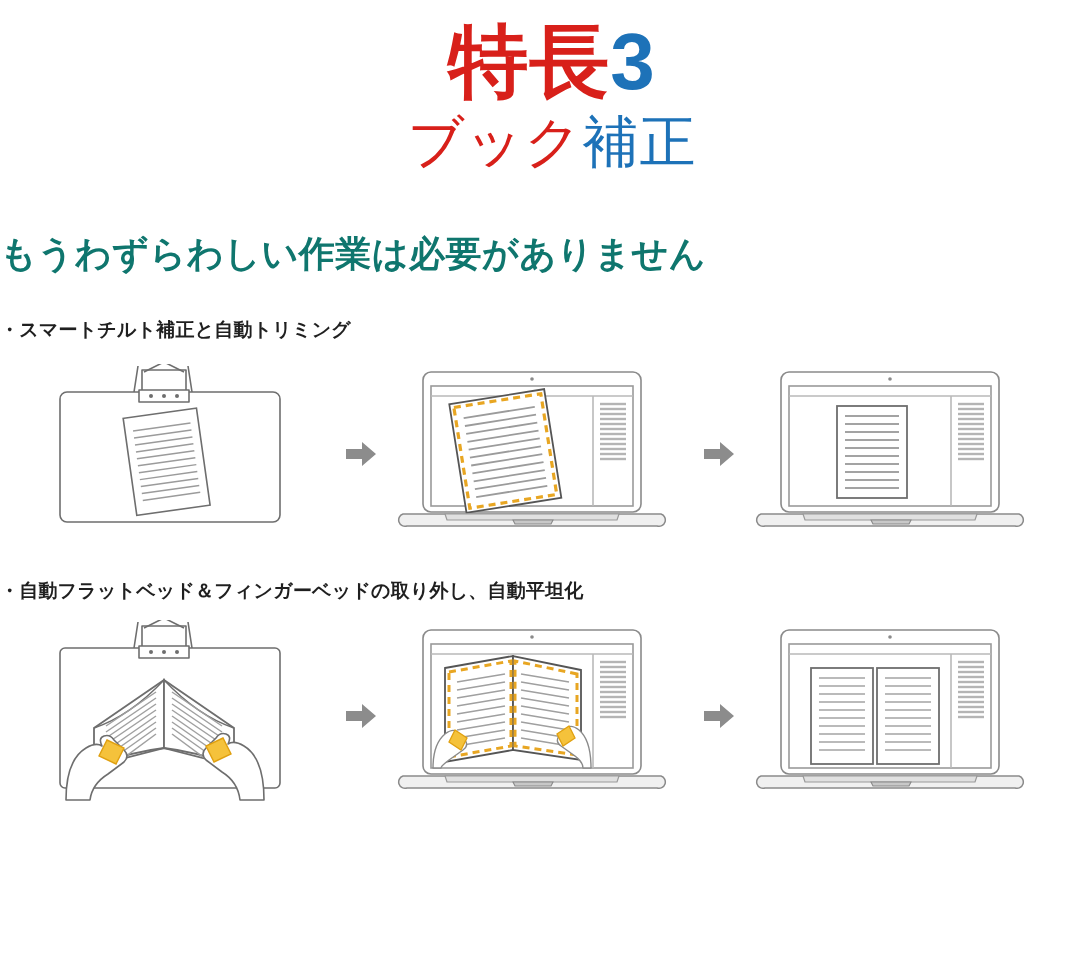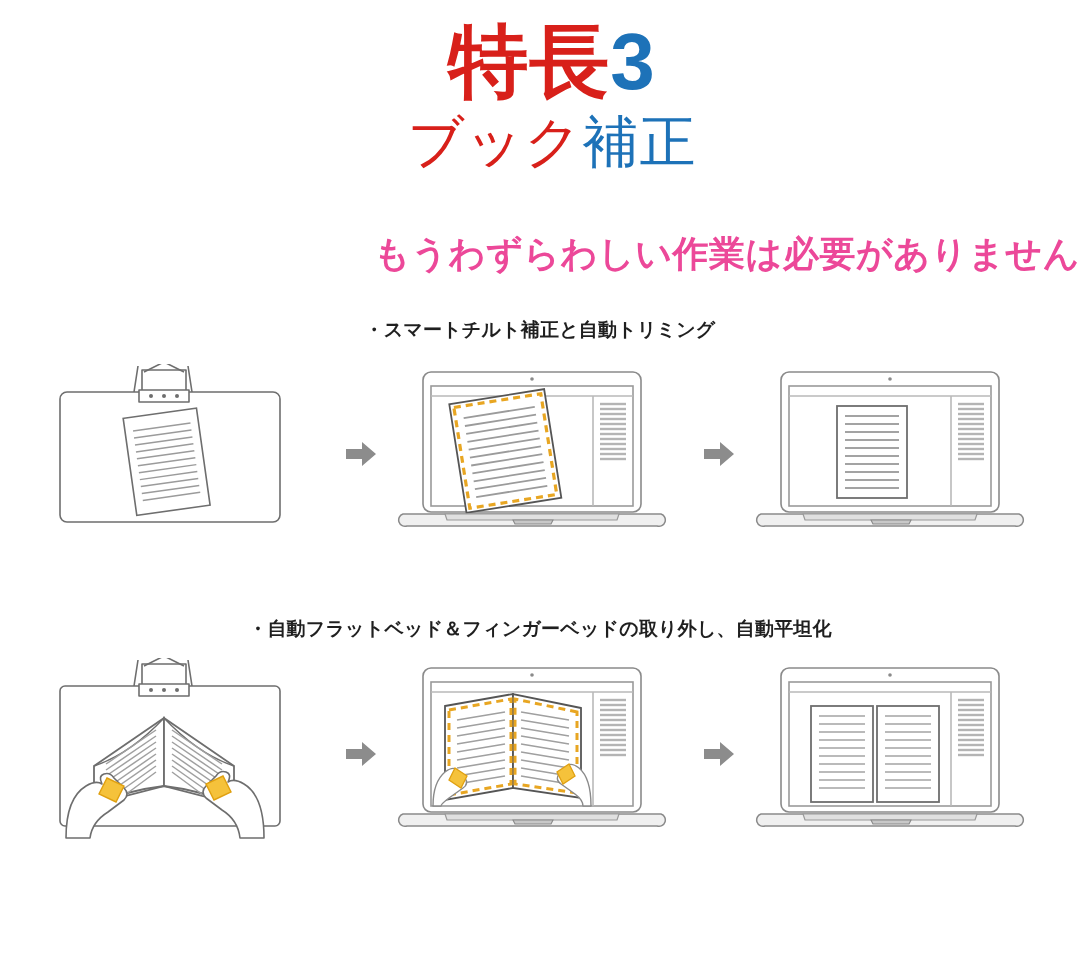--- a/index.html
+++ b/index.html
@@ -35,29 +35,29 @@
     line-height: 1.0;
     letter-spacing: 1px;
     margin-top: 12px;
     white-space: nowrap;
   }
   .t-red  { color: #d8201a; }
   .t-blue { color: #1d72b8; }
 
   
   .heading-main {
-    text-align: right;
+    text-align: left;
     font-size: 36px;
     font-weight: 700;
-    color: #ec4899;
+    color: #0f766e;
     margin-top: 60px;
     letter-spacing: 0.5px;
   }
   .row-caption {
-    text-align: center;
+    text-align: left;
     font-size: 19px;
     font-weight: 700;
     color: #1f1f1f;
     letter-spacing: 0.2px;
   }
 
   
   .flow-row {
     display: flex;
     align-items: center;
@@ -237,21 +237,21 @@
       </g>
       <g>
         <path d="M8 150 H266 A6 6 0 0 1 262 162 H12 A6 6 0 0 1 8 150 Z" fill="#f0f0f0" stroke="#8a8a8a" stroke-width="1.5"></path>
         <path d="M50 150 H224 L222 156 H52 Z" fill="#e0e0e0" stroke="#9a9a9a" stroke-width="1.2"></path>
         <path d="M118 156 H158 L156 160 H120 Z" fill="#c8c8c8" stroke="#8a8a8a" stroke-width="1.1"></path>
       </g>
     </svg>
   </div>
 </div>
 
-<div class="row-caption" style="margin-top:70px;">・自動フラットベッド＆フィンガーベッドの取り外し、自動平坦化</div>
+<div class="row-caption" style="margin-top:32px;">・自動フラットベッド＆フィンガーベッドの取り外し、自動平坦化</div>
 
 <div class="flow-row" style="margin-top:14px;">
 
   <div class="panel" style="height:195px;">
     <svg class="svg-fill" width="260" height="192" viewBox="0 0 260 192">
       <g fill="none" stroke="#6e6e6e" stroke-width="1.6" stroke-linejoin="round">
         <rect x="8" y="28" width="220" height="140" rx="5" fill="#ffffff"></rect>
         <path d="M82 28 L86 2 M140 28 L136 2"></path>
         <rect x="90" y="6" width="44" height="22" fill="#ffffff"></rect>
         <path d="M92 8 L112 -2 L132 8"></path>

